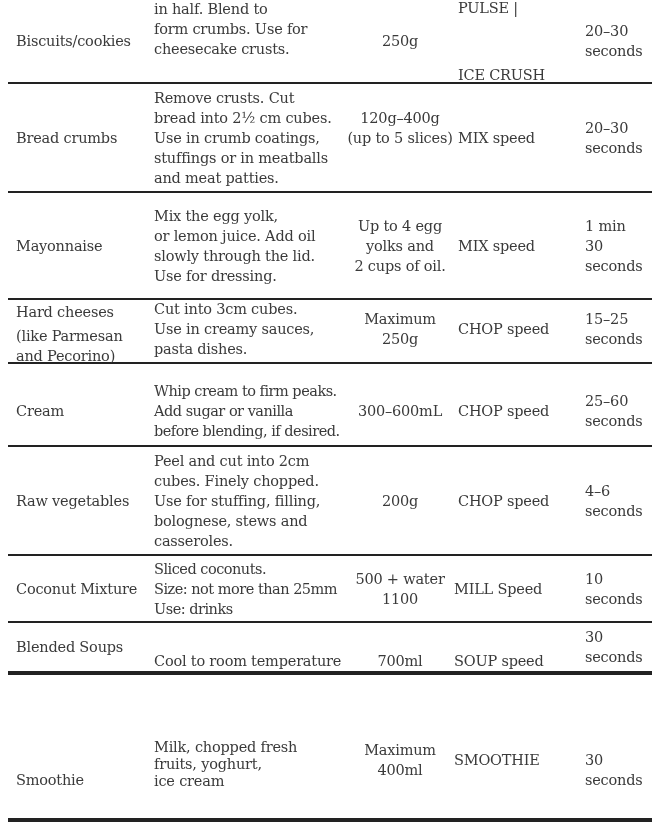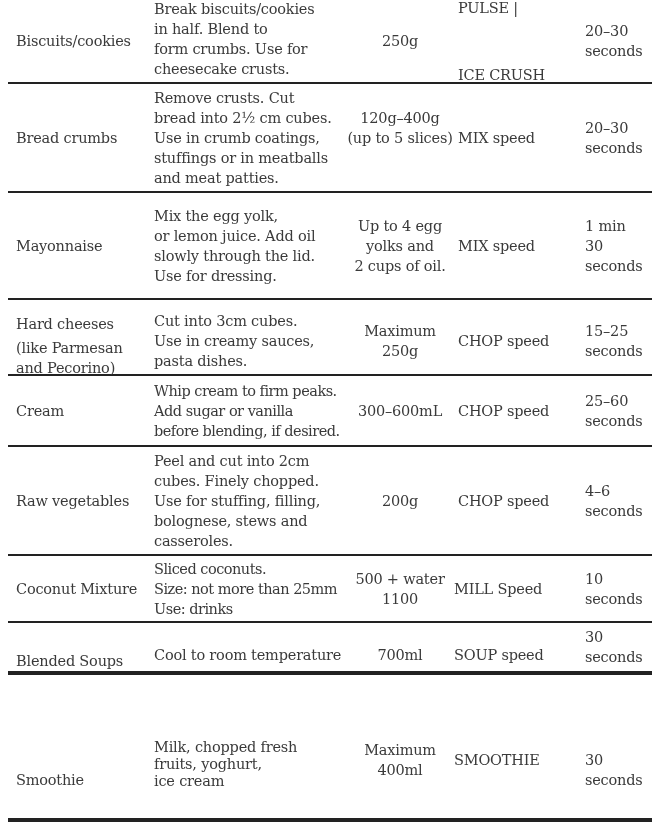--- a/index.html
+++ b/index.html
@@ -49,35 +49,34 @@
     .c-speed { left: 450px; width: 122px; gap: 47px; }
     .c-time { left: 577px; width: 70px; }
     .line { display: block; }
     .c-food.top { justify-content: flex-start; padding-top: 6px; }
     .c-food .gap { margin-top: 4px; }
     .row-smoothie .cell { justify-content: flex-end; padding-bottom: 28px; }
     .row-smoothie .c-food { padding-bottom: 28px; }
     .row-smoothie .c-qty { padding-bottom: 38px; }
     .row-smoothie .c-speed { padding-bottom: 48px; }
     .row-smoothie .c-time { padding-bottom: 28px; }
-    .row-soup .c-food { justify-content: flex-end; }
+    .row-soup .c-food { justify-content: center; }
     .row-soup .c-time { justify-content: flex-start; padding-top: 4px; }
-    .row-soup .c-prep, .row-soup .c-qty, .row-soup .c-speed { justify-content: center; padding-top: 16px; }
+    .row-soup .c-prep, .row-soup .c-qty, .row-soup .c-speed { justify-content: flex-end; padding-top: 16px; }
   </style>
 </head>
 <body>
 
 <div class="table">
 
   <div class="row" style="top:0;height:84px;">
     <div class="cell c-food">
       <span class="line">Biscuits/cookies</span>
     </div>
     <div class="cell c-prep" style="justify-content:flex-start;padding-top:0;top:-1px;">
-      <span class="line">Break biscuits/cookies</span>
       <span class="line">in half. Blend to</span>
       <span class="line">form crumbs. Use for</span>
       <span class="line">cheesecake crusts.</span>
     </div>
     <div class="cell c-qty">
       <span class="line">250g</span>
     </div>
     <div class="cell c-speed">
       <span class="line">PULSE |</span>
       <span class="line">ICE CRUSH</span>
@@ -130,21 +129,21 @@
     <div class="cell c-speed">
       <span class="line">MIX speed</span>
     </div>
     <div class="cell c-time">
       <span class="line">1 min</span>
       <span class="line">30</span>
       <span class="line">seconds</span>
     </div>
   </div>
 
-  <div class="row" style="top:308px;height:68px;">
+  <div class="row" style="top:296px;height:68px;">
     <div class="cell c-food top" style="padding-top:6px;">
       <span class="line">Hard cheeses</span>
       <span class="line gap">(like Parmesan</span>
       <span class="line">and Pecorino)</span>
     </div>
     <div class="cell c-prep">
       <span class="line">Cut into 3cm cubes.</span>
       <span class="line">Use in creamy sauces,</span>
       <span class="line">pasta dishes.</span>
     </div>

